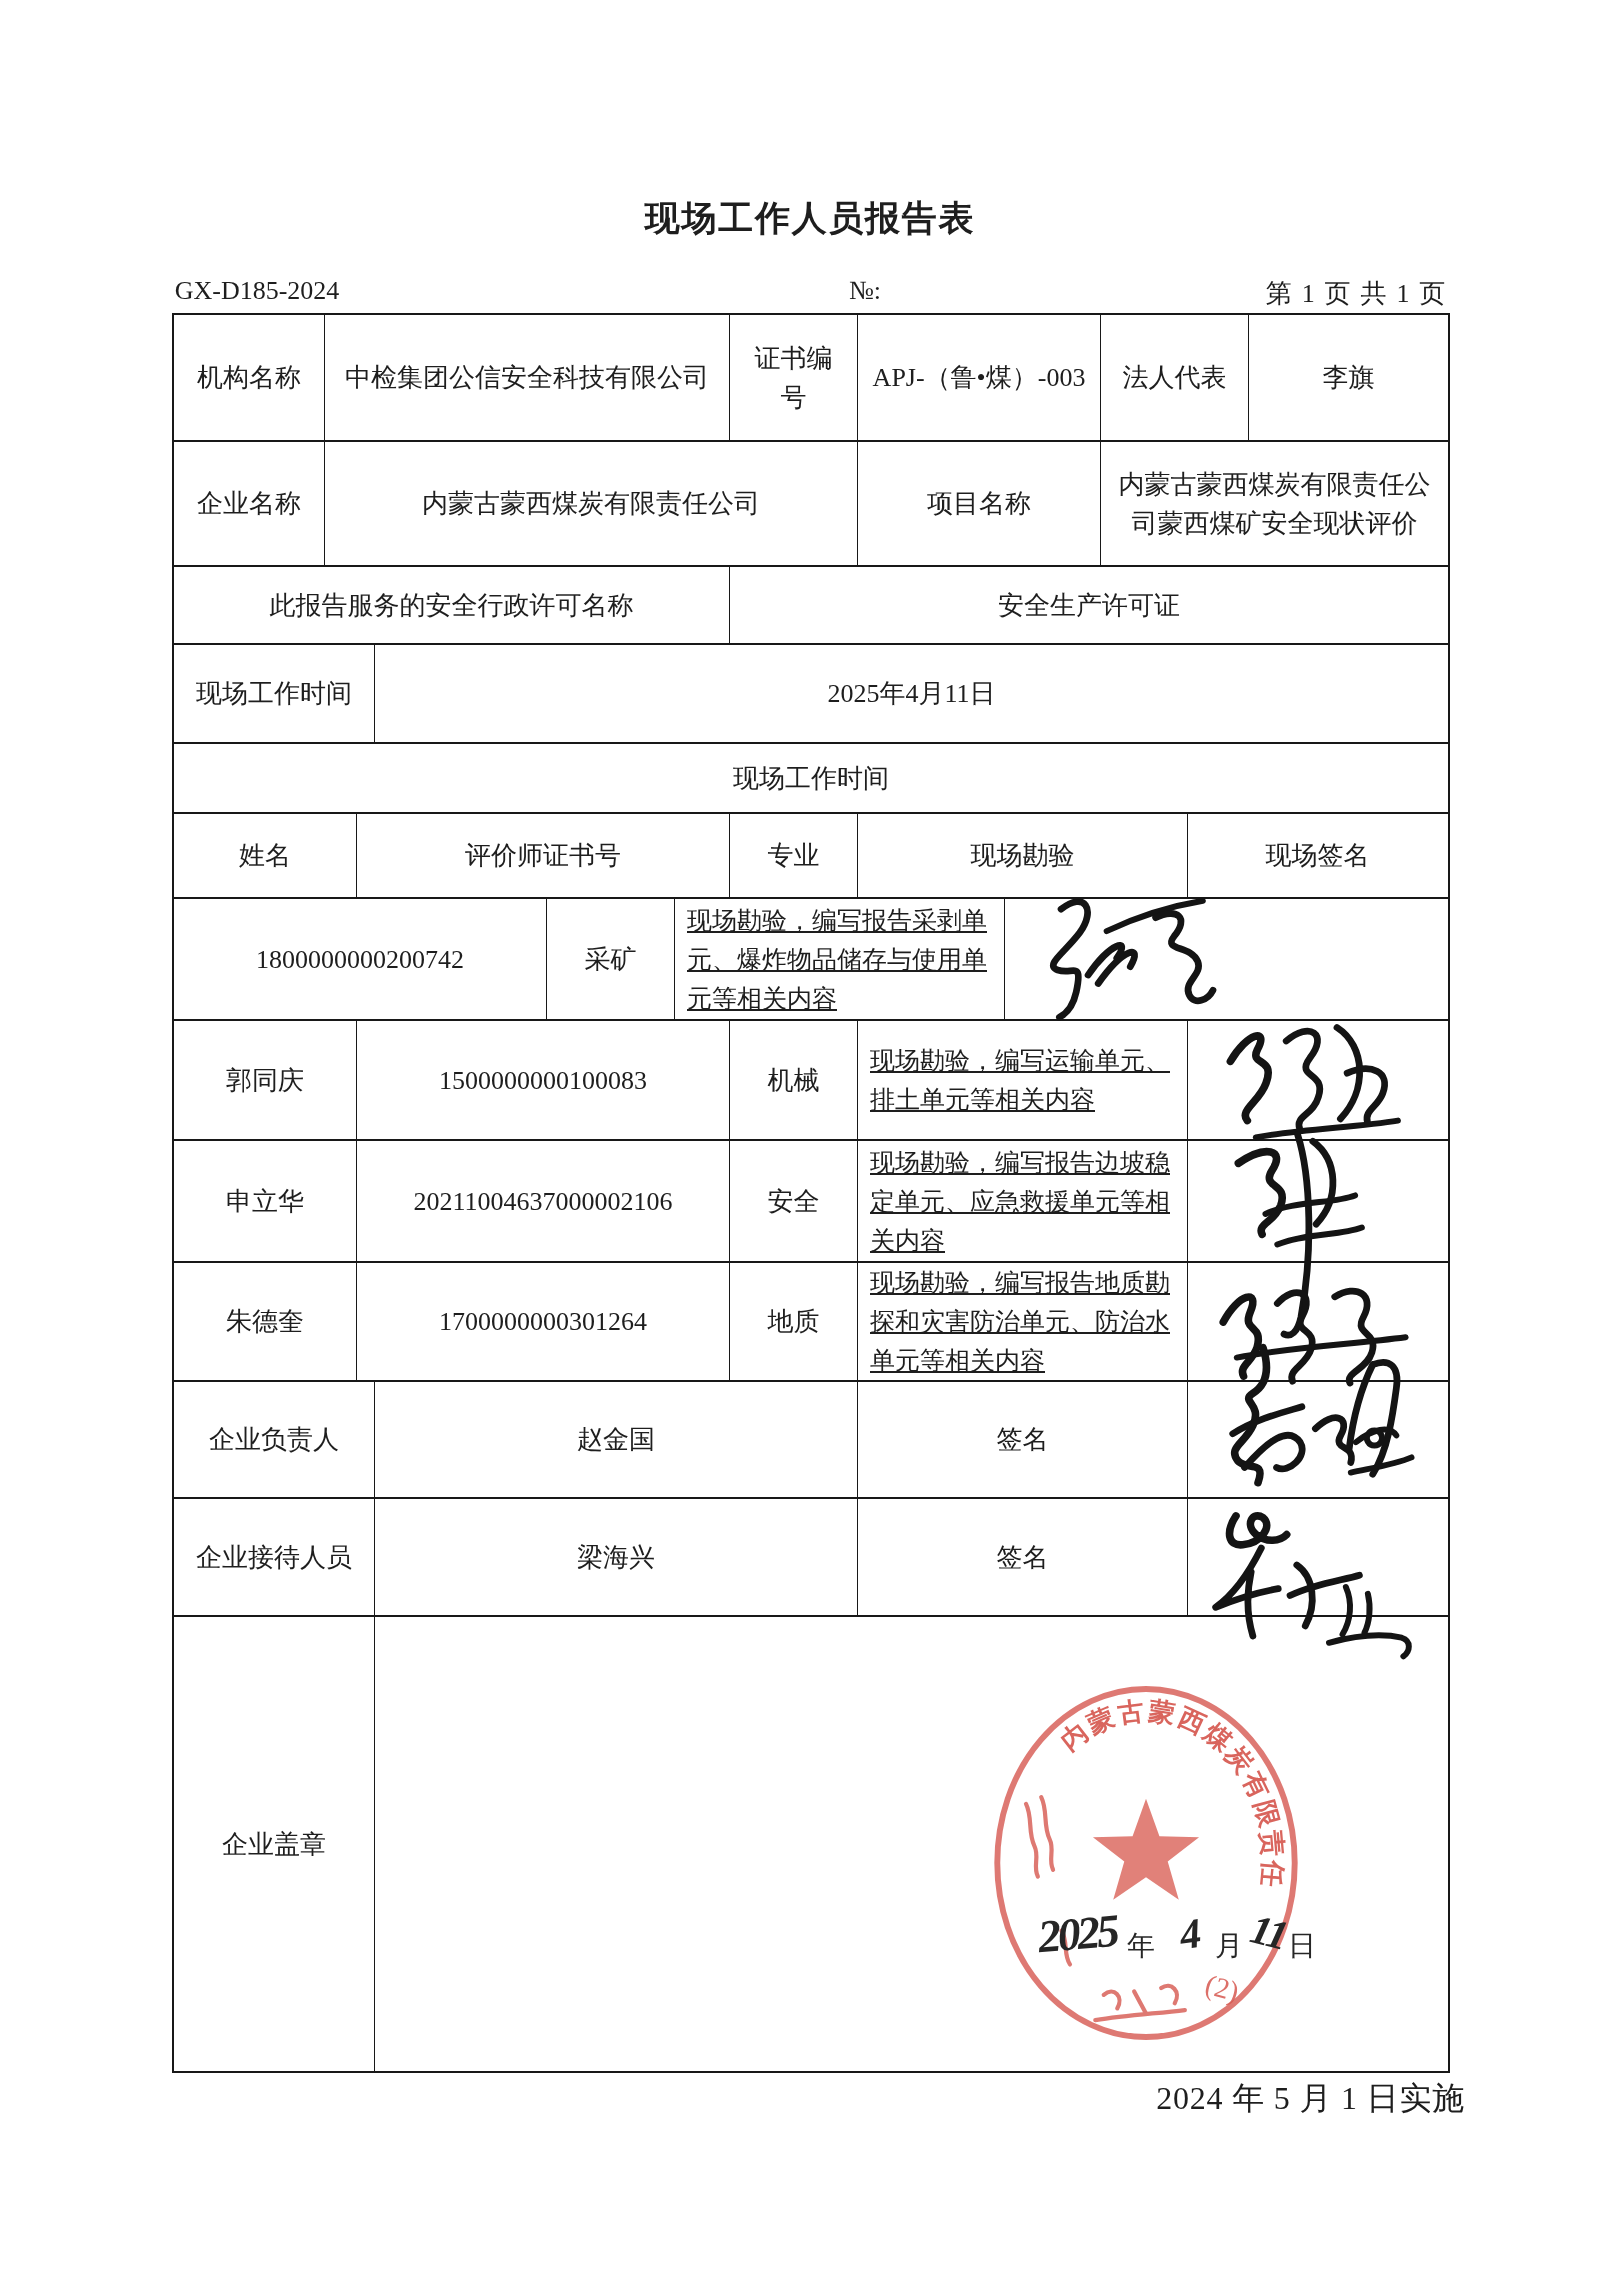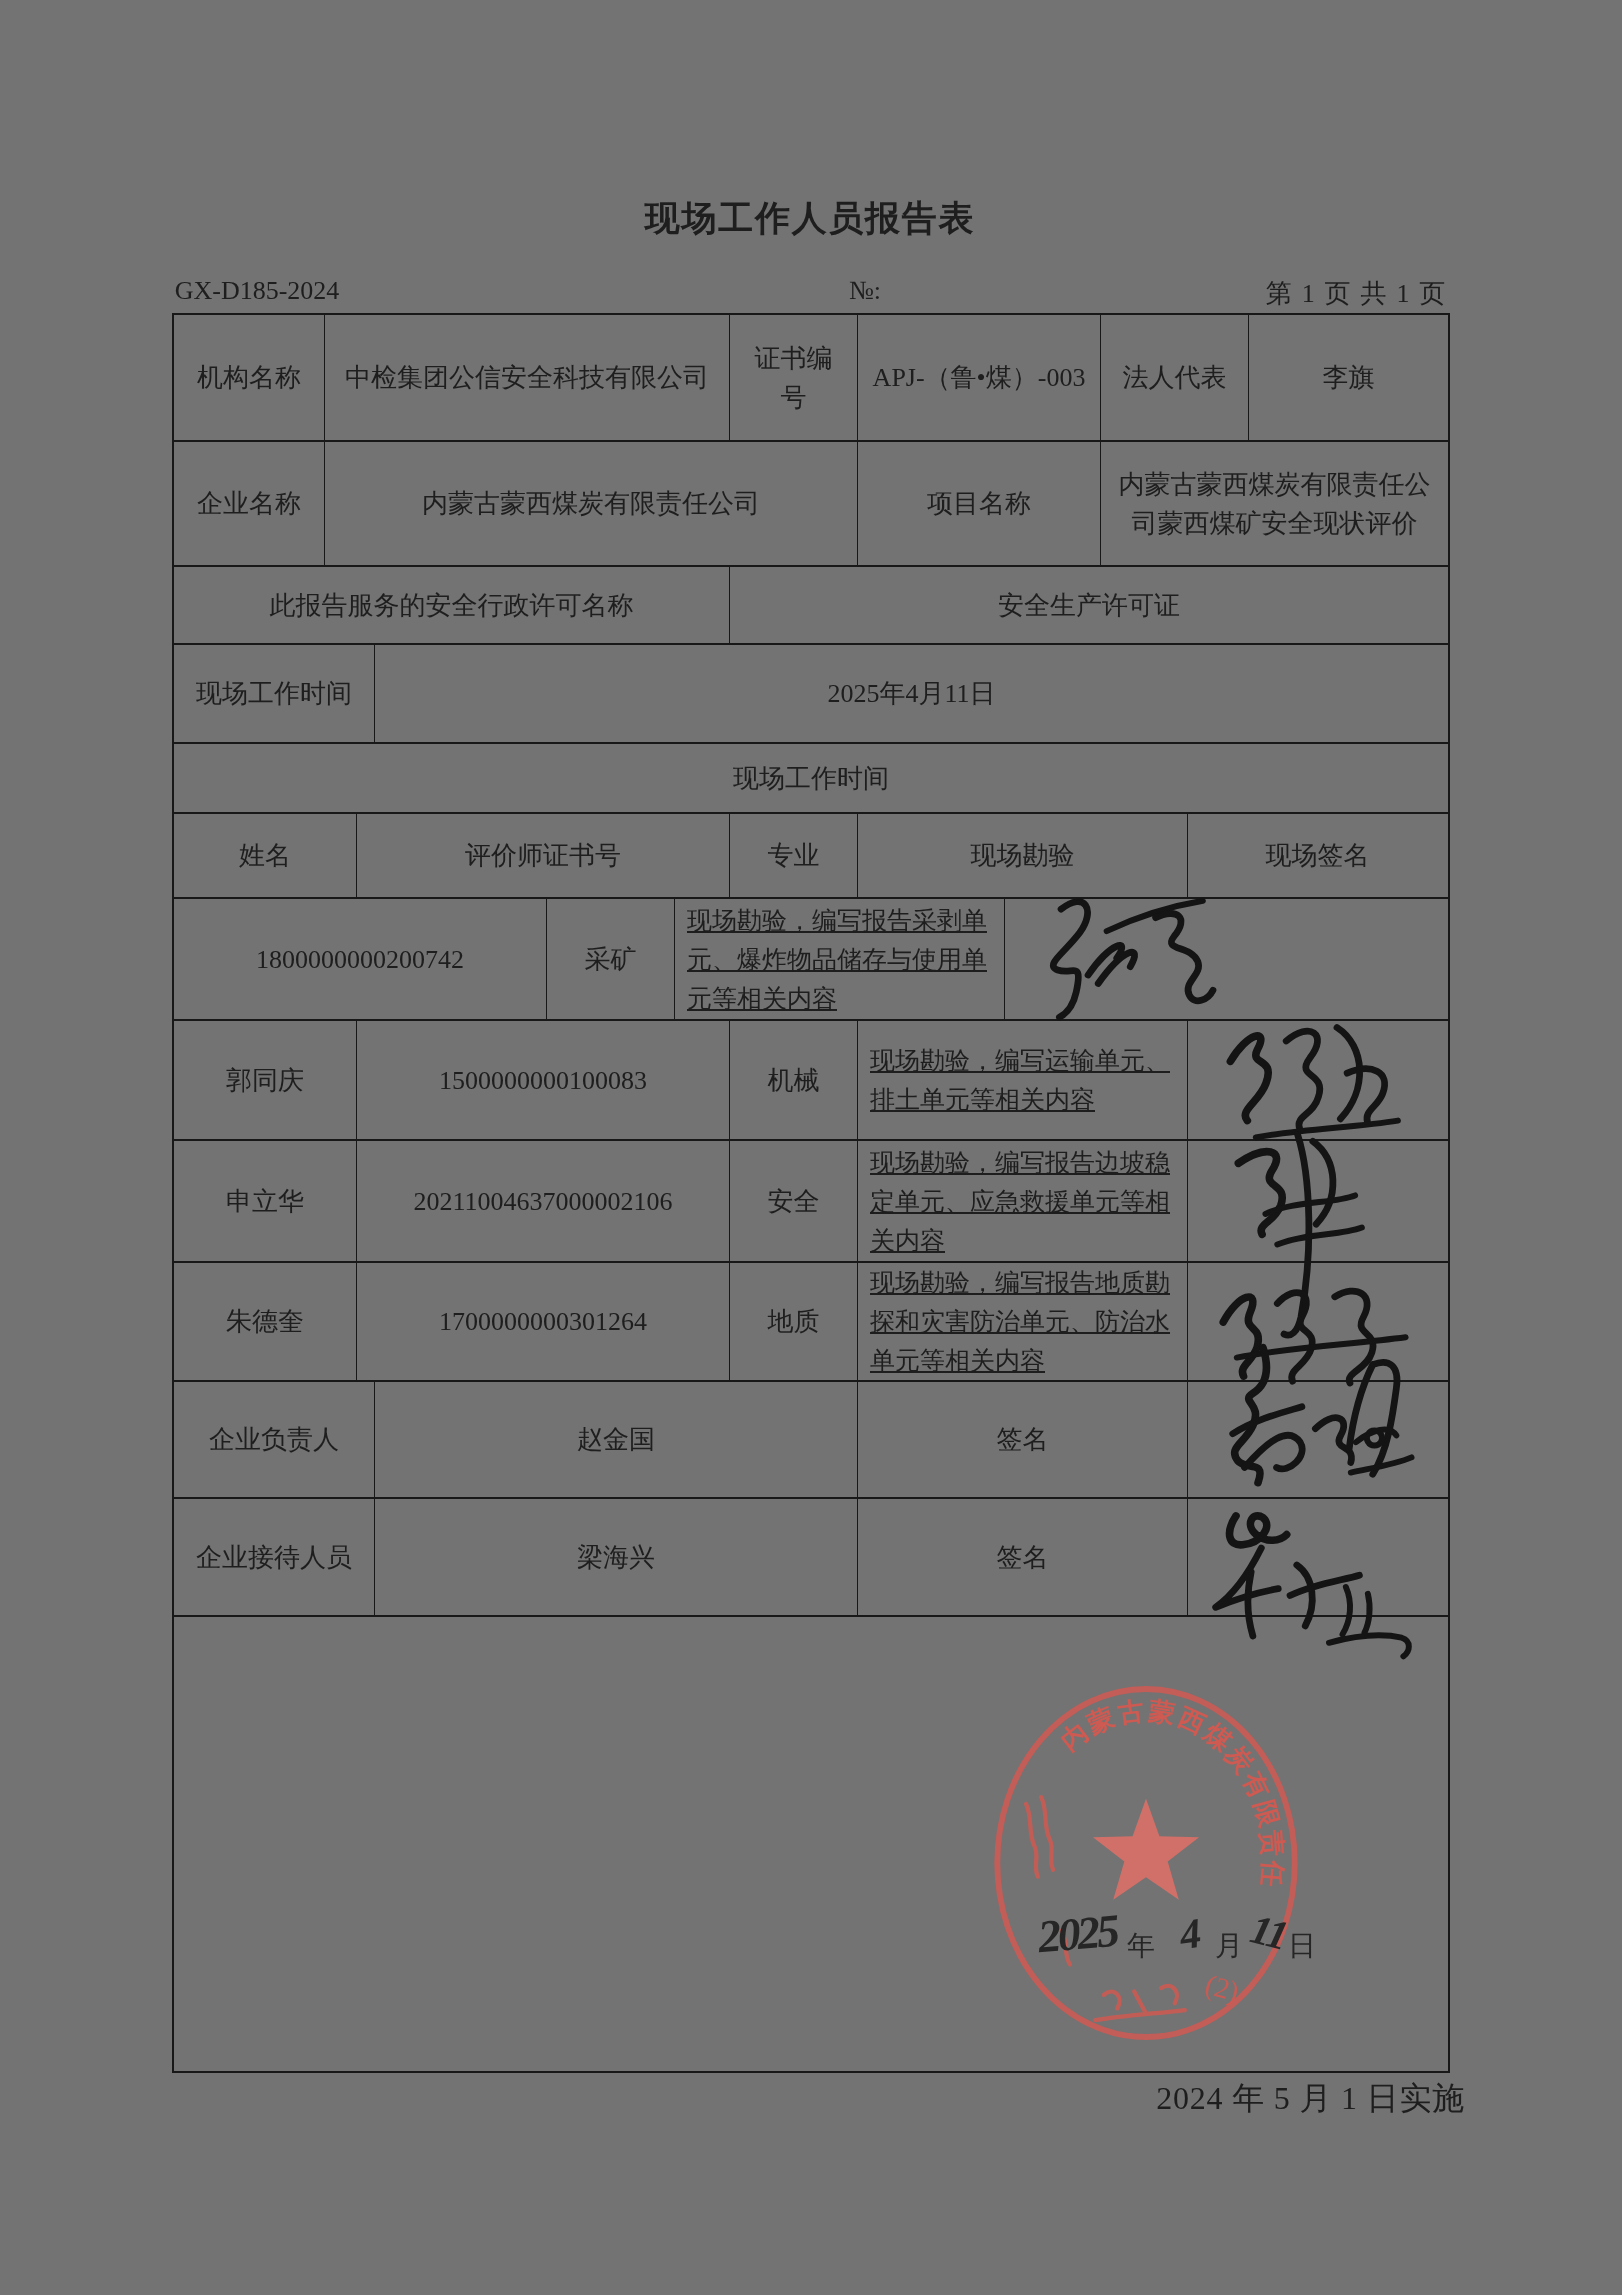--- a/index.html
+++ b/index.html
@@ -1,17 +1,17 @@
 <!DOCTYPE html>
 <html style="font-size:13.5px"><head>
 <meta charset="utf-8">
 <style>
   html,body{margin:0;padding:0;background:#e8e8e8;}
   .page{
-    position:relative;width:1623px;height:2295px;background:#737373;
+    position:relative;width:1623px;height:2295px;background:#ffffff;
     font-family:"Liberation Serif","DejaVu Serif",serif;color:#1e1e1e;
     overflow:hidden;
   }
   .title{
     position:absolute;left:173px;top:195px;width:1274px;text-align:center;
     font-family:"DejaVu Sans","Liberation Sans",sans-serif;
     font-weight:bold;font-size:35px;letter-spacing:1.7px;
   }
   .meta{position:absolute;left:173px;top:276px;width:1274px;height:35px;font-size:26px;}
   .meta .doccode{position:absolute;left:1.7px;top:0;}
@@ -176,20 +176,21 @@
         <svg class="sig" style="left:13.5px;top:-5px" width="237" height="186" viewBox="0 0 280 220">
           <path d="M40,26 C28,44 30,62 48,60 C70,58 84,38 72,28 C60,20 50,36 64,48 C76,58 92,56 100,48" stroke-width="9"></path>
           <path d="M70,64 C54,96 36,120 16,134 C36,126 66,116 90,112 M58,92 C52,120 54,148 60,168" stroke-width="8"></path>
           <path d="M112,84 C132,98 136,130 122,156 M104,120 C134,106 166,102 186,96" stroke-width="8"></path>
           <path d="M170,110 C178,128 176,150 166,166 M196,118 C200,134 198,152 192,164 M150,176 C180,168 210,164 236,170 C248,174 246,186 238,192" stroke-width="7"></path>
         </svg>
       </div>
     </div>
 
     <div class="frow" style="height:454px">
+      <div class="cell" style="flex:0 0 201px">企业盖章</div>
       <div class="cell" style="flex:0 0 1073px"></div>
     </div>
 
   </div>
 
   <svg class="stamp" width="338" height="372" viewBox="0 0 400 440">
     <ellipse cx="200" cy="220" rx="176" ry="206" fill="none" stroke="#d65850" stroke-width="7" opacity="0.8"></ellipse>
     <polygon points="200,144 215.9,188.2 262.8,189.6 225.7,218.3 238.8,263.4 200,237 161.2,263.4 174.3,218.3 137.2,189.6 184.1,188.2" fill="#dd6f66" opacity="0.88"></polygon>
     <defs>
         <path id="sealArc" d="M110,89 A140,165 0 0 1 335,258" fill="none"></path>

